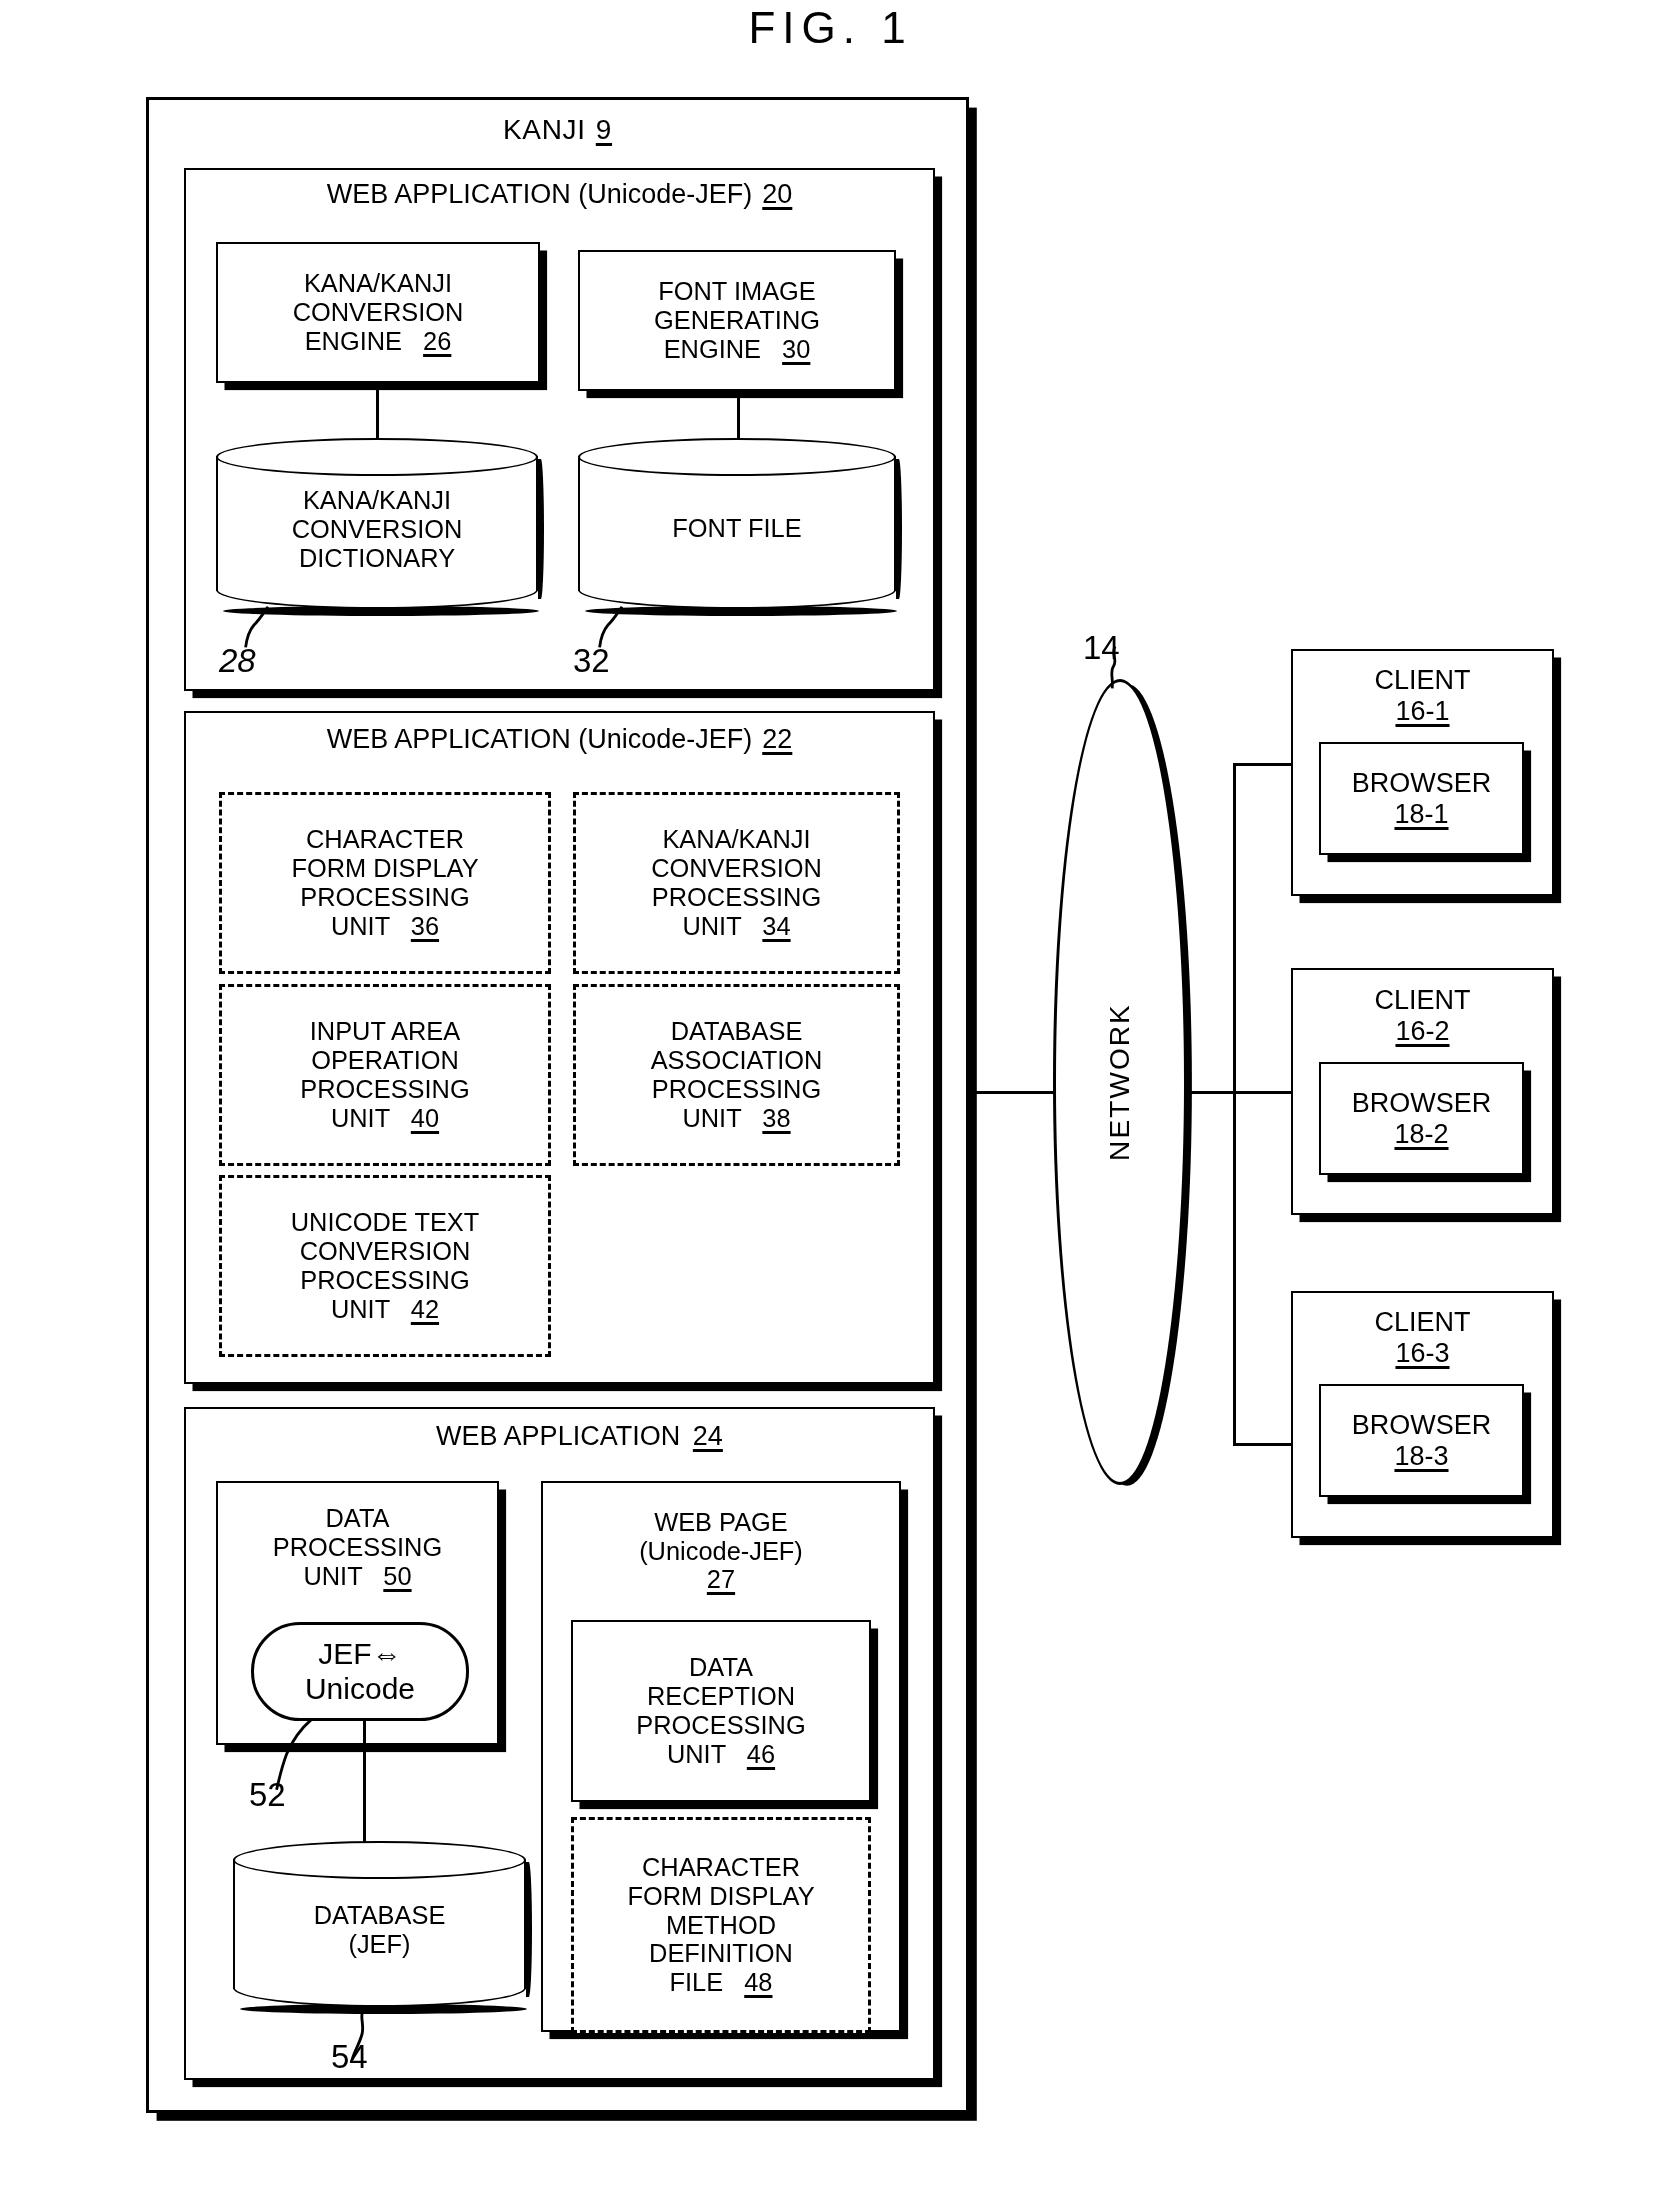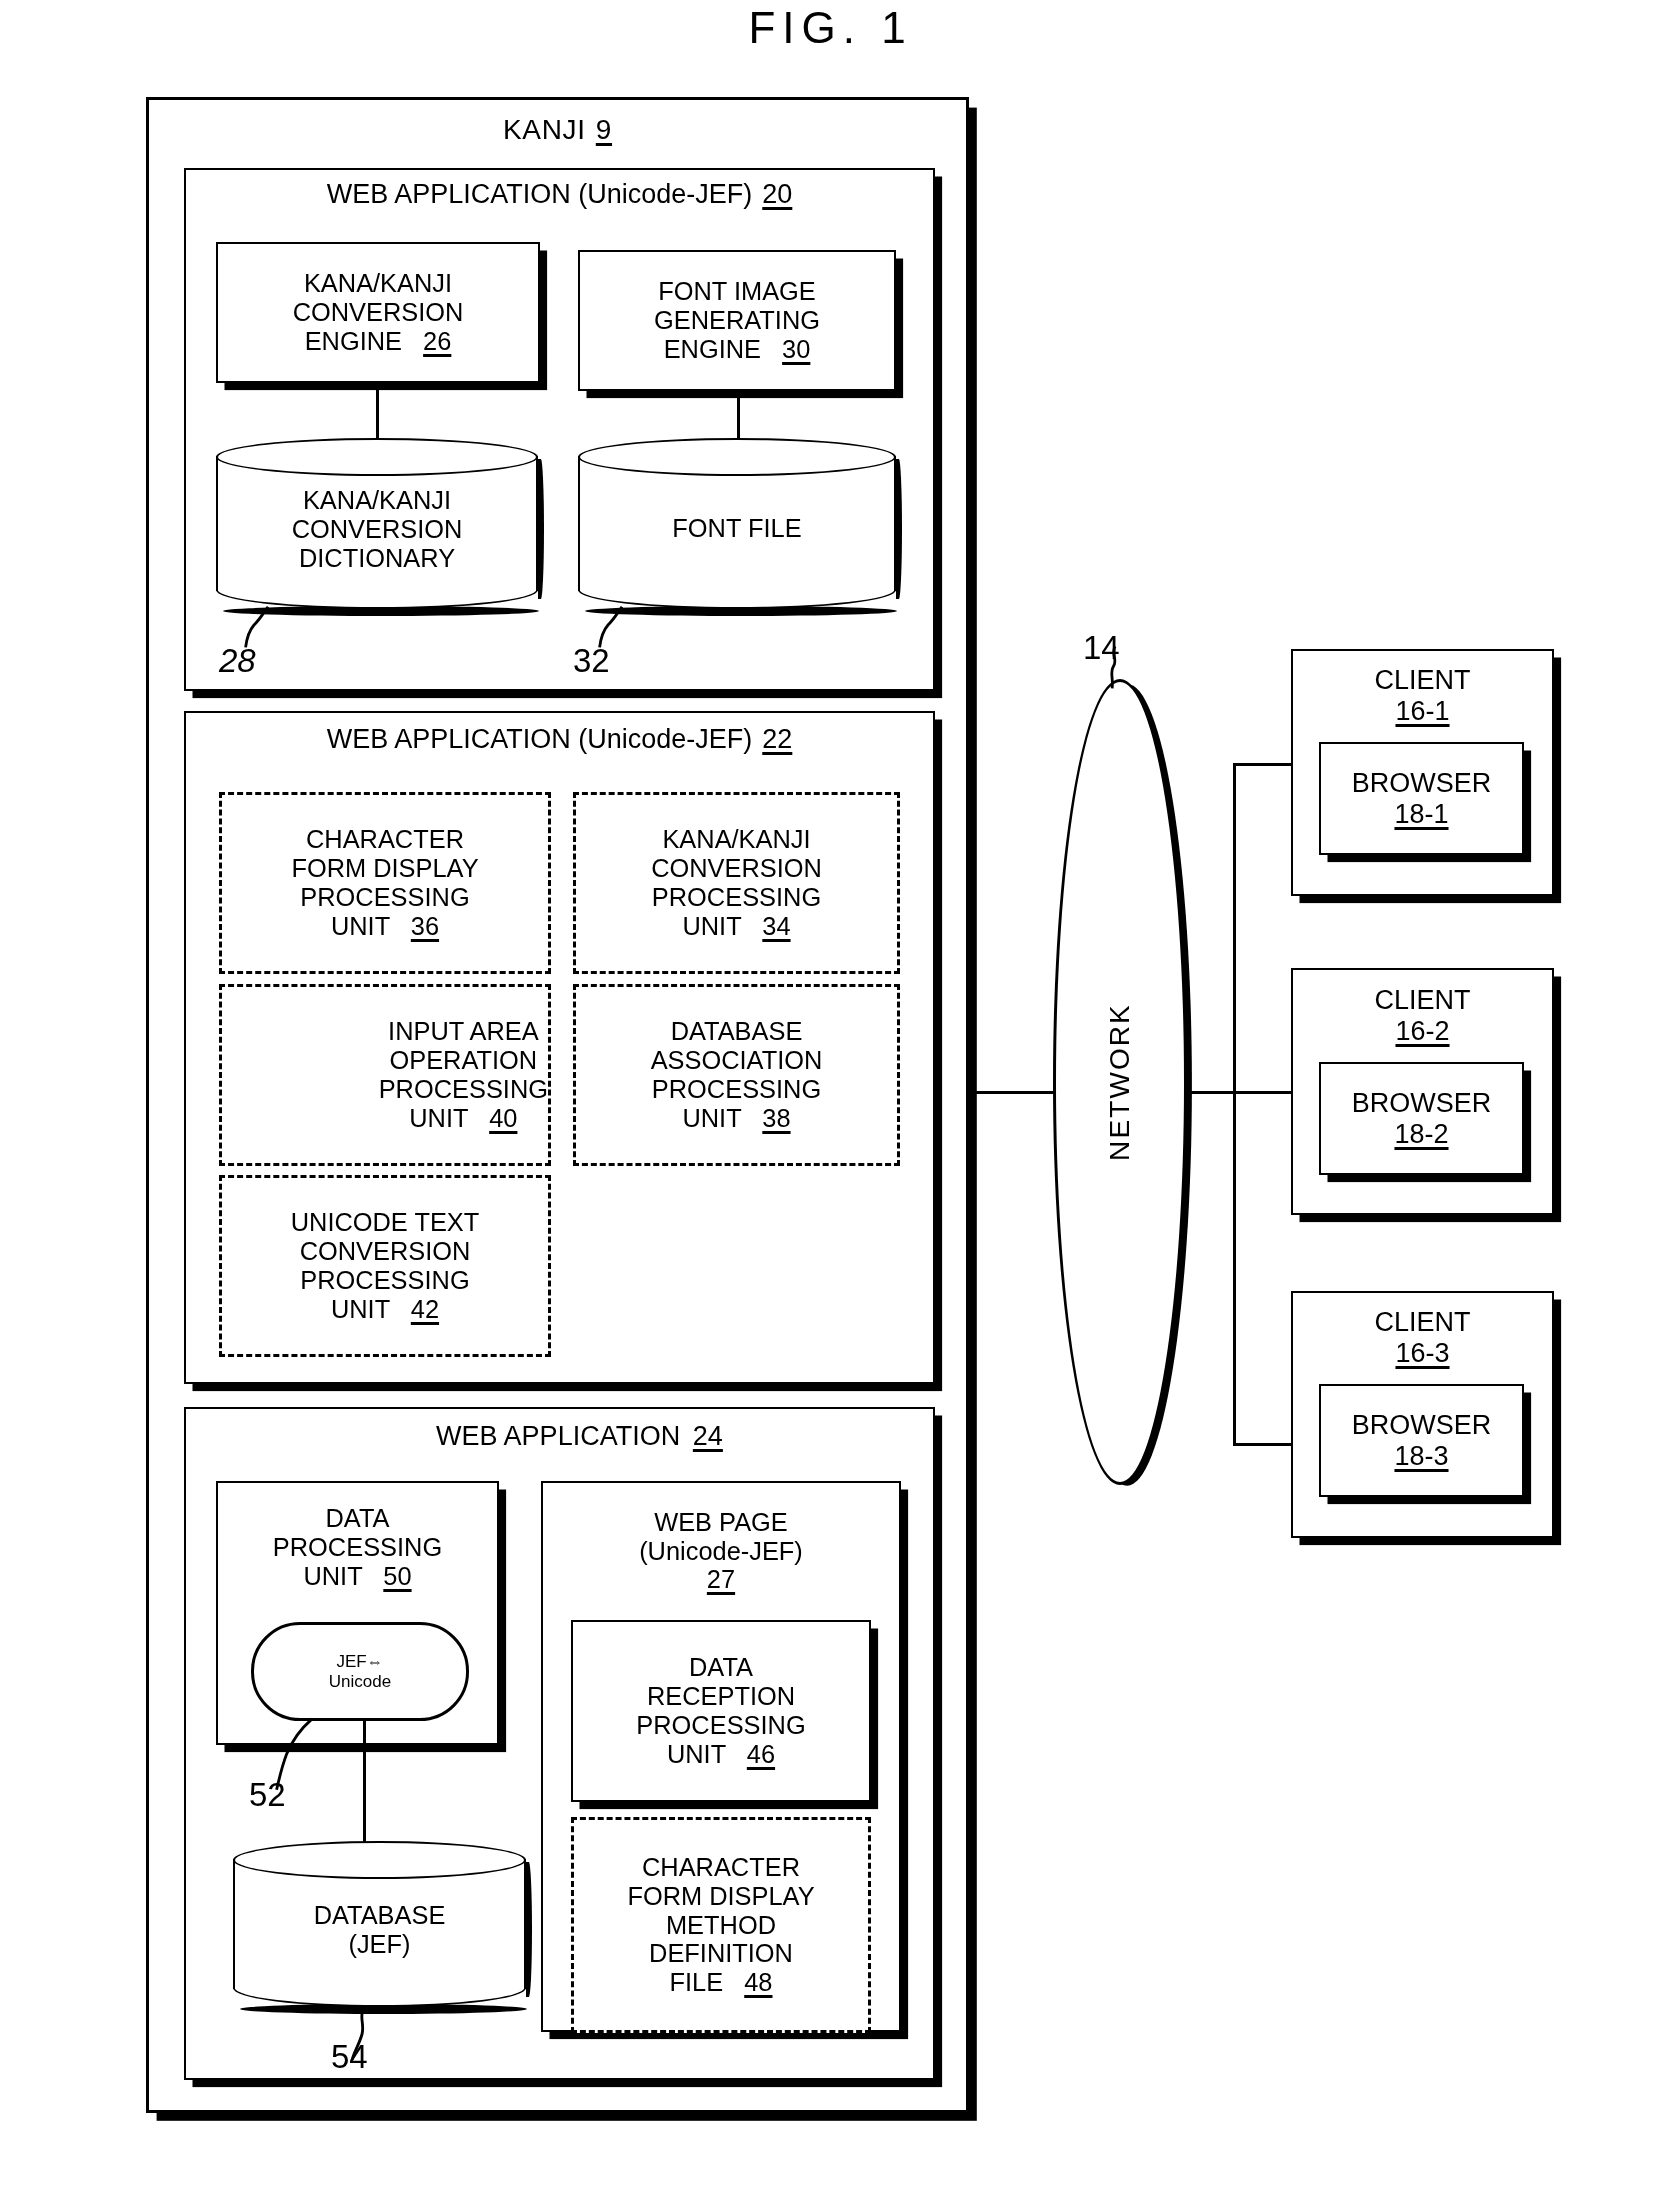--- a/index.html
+++ b/index.html
@@ -168,21 +168,21 @@
   <div class="lbl t-unit">
     <div>KANA/KANJI</div>
     <div>CONVERSION</div>
     <div>PROCESSING</div>
     <div><span>UNIT</span>
       <span style="display:inline-block;width:7px;"></span>
       <span class="u">34</span></div>
   </div>
 </div>
 
-<div class="abs dbox ctr" style="left:219px;top:984px;width:332px;height:182px;justify-content:flex-end;">
+<div class="abs dbox ctr" style="left:219px;top:984px;width:332px;height:182px;">
   <div class="lbl t-unit">
     <div>INPUT AREA</div>
     <div>OPERATION</div>
     <div>PROCESSING</div>
     <div><span>UNIT</span>
       <span style="display:inline-block;width:7px;"></span>
       <span class="u">40</span></div>
   </div>
 </div>
 
@@ -222,21 +222,21 @@
     <div>DATA</div>
     <div>PROCESSING</div>
     <div><span>UNIT</span>
       <span style="display:inline-block;width:7px;"></span>
       <span class="u">50</span></div>
   </div>
 </div>
 
 <div class="abs ctr" style="left:251px;top:1622px;width:218px;height:99px;border:3.5px solid #000;
             border-radius:49px;background:#fff;box-sizing:border-box;">
-  <div class="lbl" style="font-size:17px;">
+  <div class="lbl" style="font-size:30px;">
     <div>JEF⇔</div>
     <div>Unicode</div>
   </div>
 </div>
 
 <svg class="leader" style="left:251px;top:1716px;width:64px;height:78px;" viewBox="0 0 90 110">
   <path d="M86 4 C 70 18, 58 34, 50 54 C 44 70, 40 86, 36 104" stroke="#000" stroke-width="4" fill="none"></path>
 </svg>
 <div class="abs t-ref" style="left:249px;top:1776px;">52</div>
 

